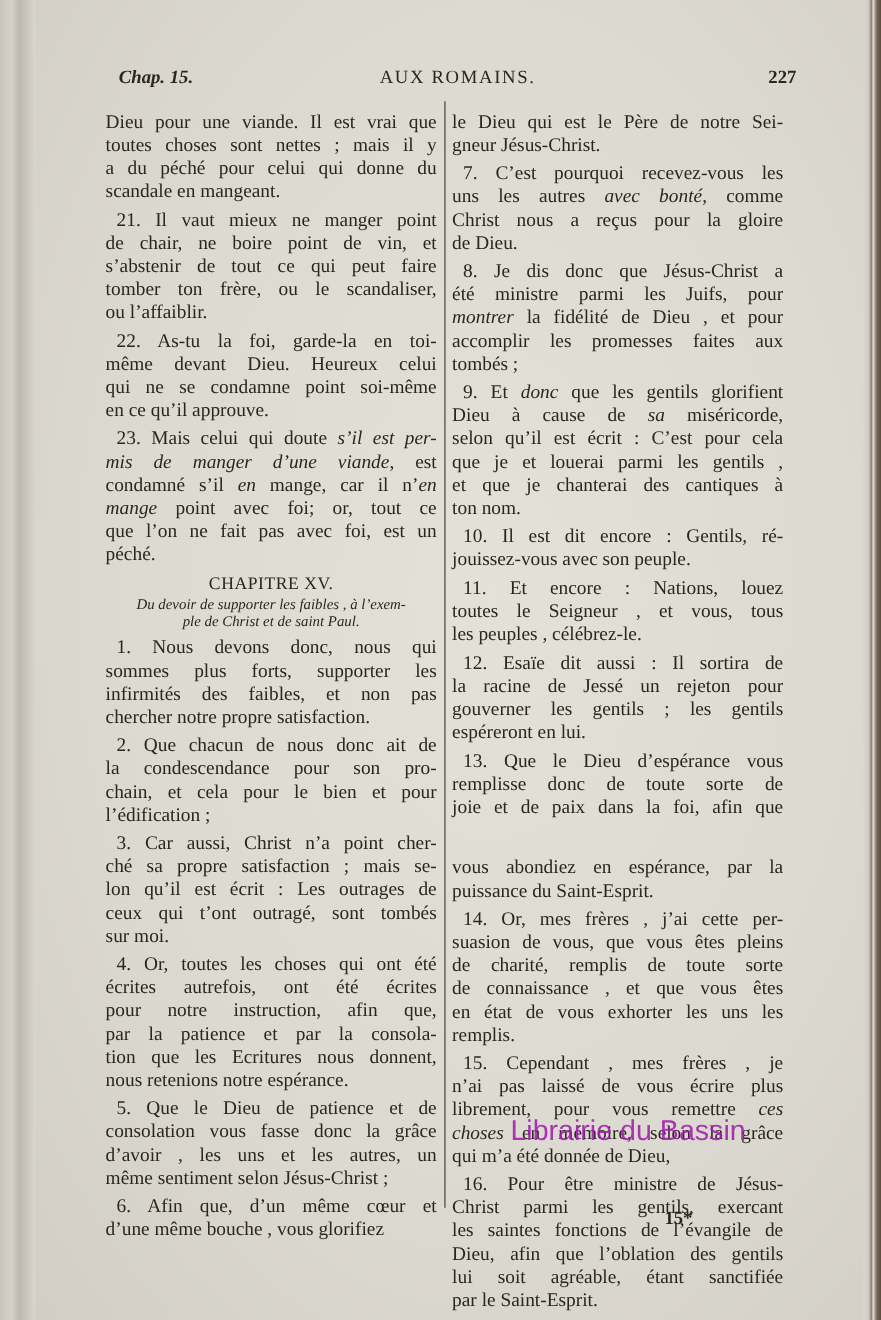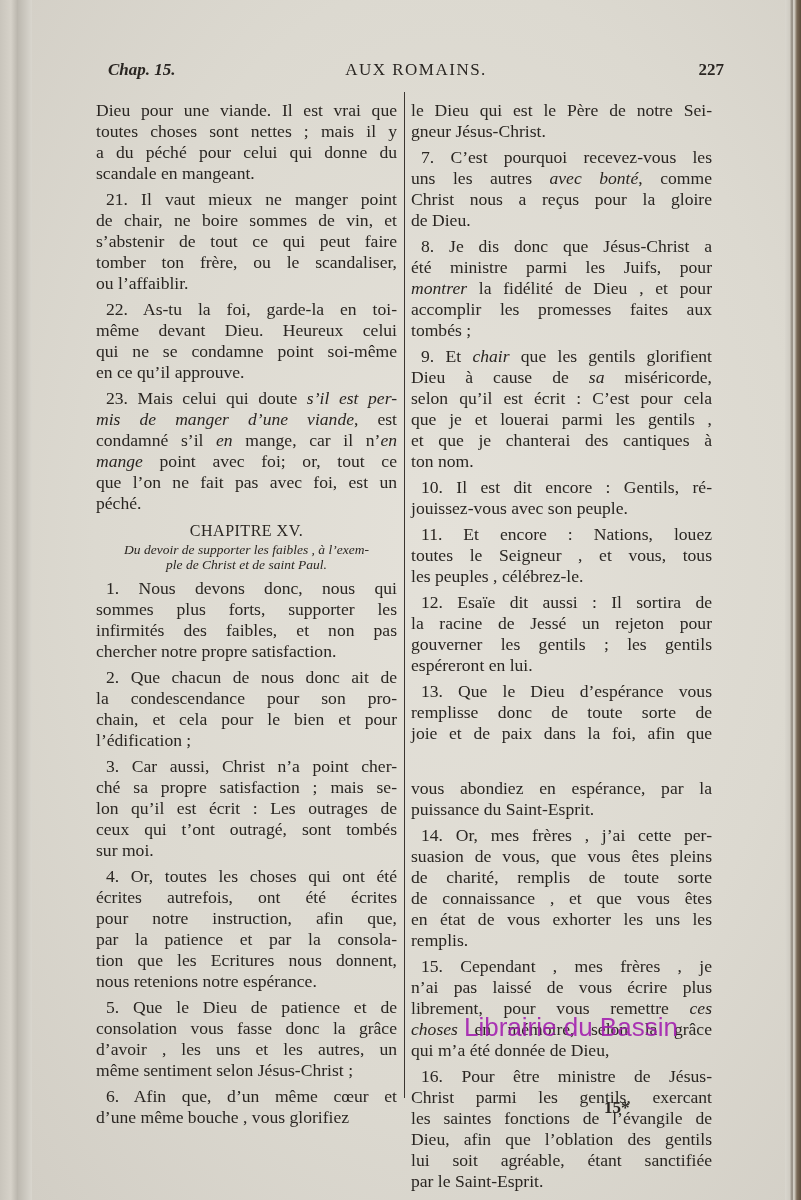--- a/index.html
+++ b/index.html
@@ -80,21 +80,21 @@
 
 <div class="col col-left" id="col-left">
     <div class="para noindent">
       <span class="line">Dieu pour une viande. Il est vrai que</span>
       <span class="line" style="text-indent: 0px;">toutes choses sont nettes ; mais il y</span>
       <span class="line" style="text-indent: 0px;">a du péché pour celui qui donne du</span>
       <span class="line last" style="text-indent: 0px;">scandale en mangeant.</span>
     </div>
     <div class="para gap">
       <span class="line">21. Il vaut mieux ne manger point</span>
-      <span class="line" style="text-indent: 0px;">de chair, ne boire sommes de vin, et</span>
+      <span class="line" style="text-indent: 0px;">de chair, ne boire point de vin, et</span>
       <span class="line" style="text-indent: 0px;">s’abstenir de tout ce qui peut faire</span>
       <span class="line" style="text-indent: 0px;">tomber ton frère, ou le scandaliser,</span>
       <span class="line last" style="text-indent: 0px;">ou l’affaiblir.</span>
     </div>
     <div class="para gap">
       <span class="line">22. As-tu la foi, garde-la en toi-</span>
       <span class="line" style="text-indent: 0px;">même devant Dieu. Heureux celui</span>
       <span class="line" style="text-indent: 0px;">qui ne se condamne point soi-même</span>
       <span class="line last" style="text-indent: 0px;">en ce qu’il approuve.</span>
     </div>
@@ -163,21 +163,21 @@
       <span class="line last" style="text-indent: 0px;">de Dieu.</span>
     </div>
     <div class="para gap">
       <span class="line">8. Je dis donc que Jésus-Christ a</span>
       <span class="line" style="text-indent: 0px;">été ministre parmi les Juifs, pour</span>
       <span class="line" style="text-indent: 0px;"><i>montrer</i> la fidélité de Dieu , et pour</span>
       <span class="line" style="text-indent: 0px;">accomplir les promesses faites aux</span>
       <span class="line last" style="text-indent: 0px;">tombés ;</span>
     </div>
     <div class="para gap">
-      <span class="line">9. Et <i>chair</i> que les gentils glorifient</span>
+      <span class="line">9. Et <i>donc</i> que les gentils glorifient</span>
       <span class="line" style="text-indent: 0px;">Dieu à cause de <i>sa</i> miséricorde,</span>
       <span class="line" style="text-indent: 0px;">selon qu’il est écrit : C’est pour cela</span>
       <span class="line" style="text-indent: 0px;">que je et louerai parmi les gentils ,</span>
       <span class="line" style="text-indent: 0px;">et que je chanterai des cantiques à</span>
       <span class="line last" style="text-indent: 0px;">ton nom.</span>
     </div>
     <div class="para gap">
       <span class="line">10. Il est dit encore : Gentils, ré-</span>
       <span class="line last" style="text-indent: 0px;">jouissez-vous avec son peuple.</span>
     </div>

